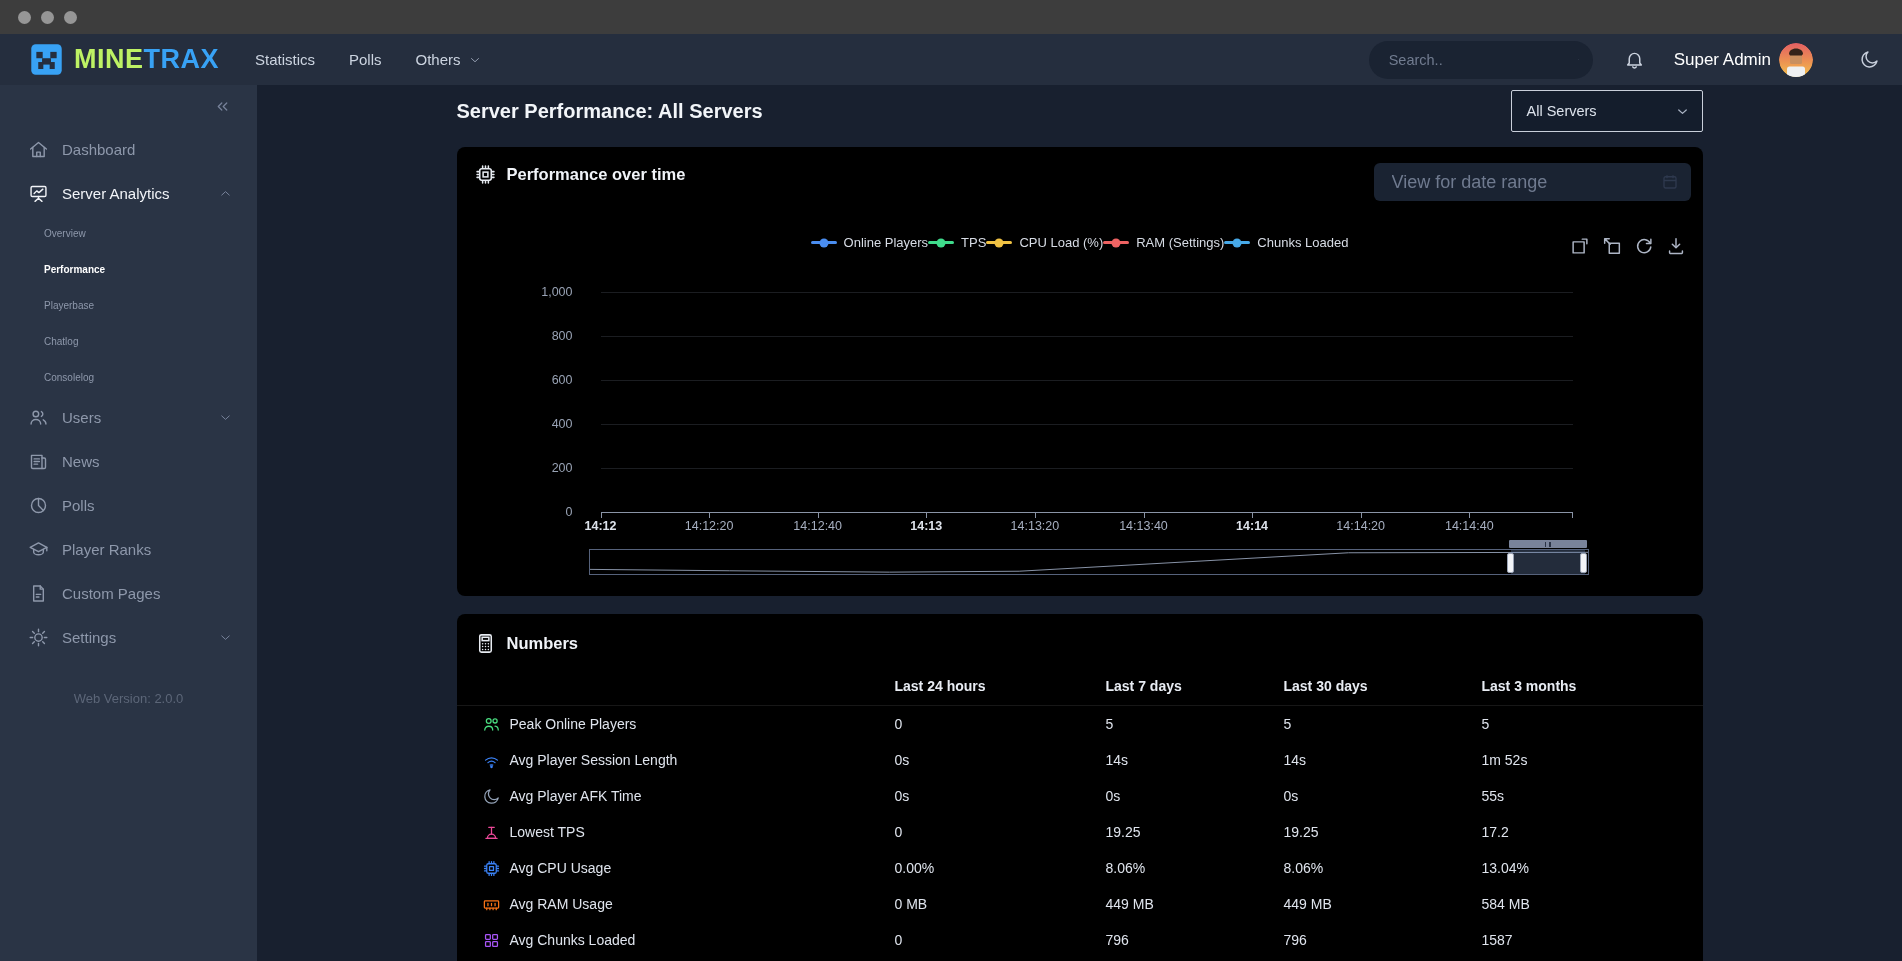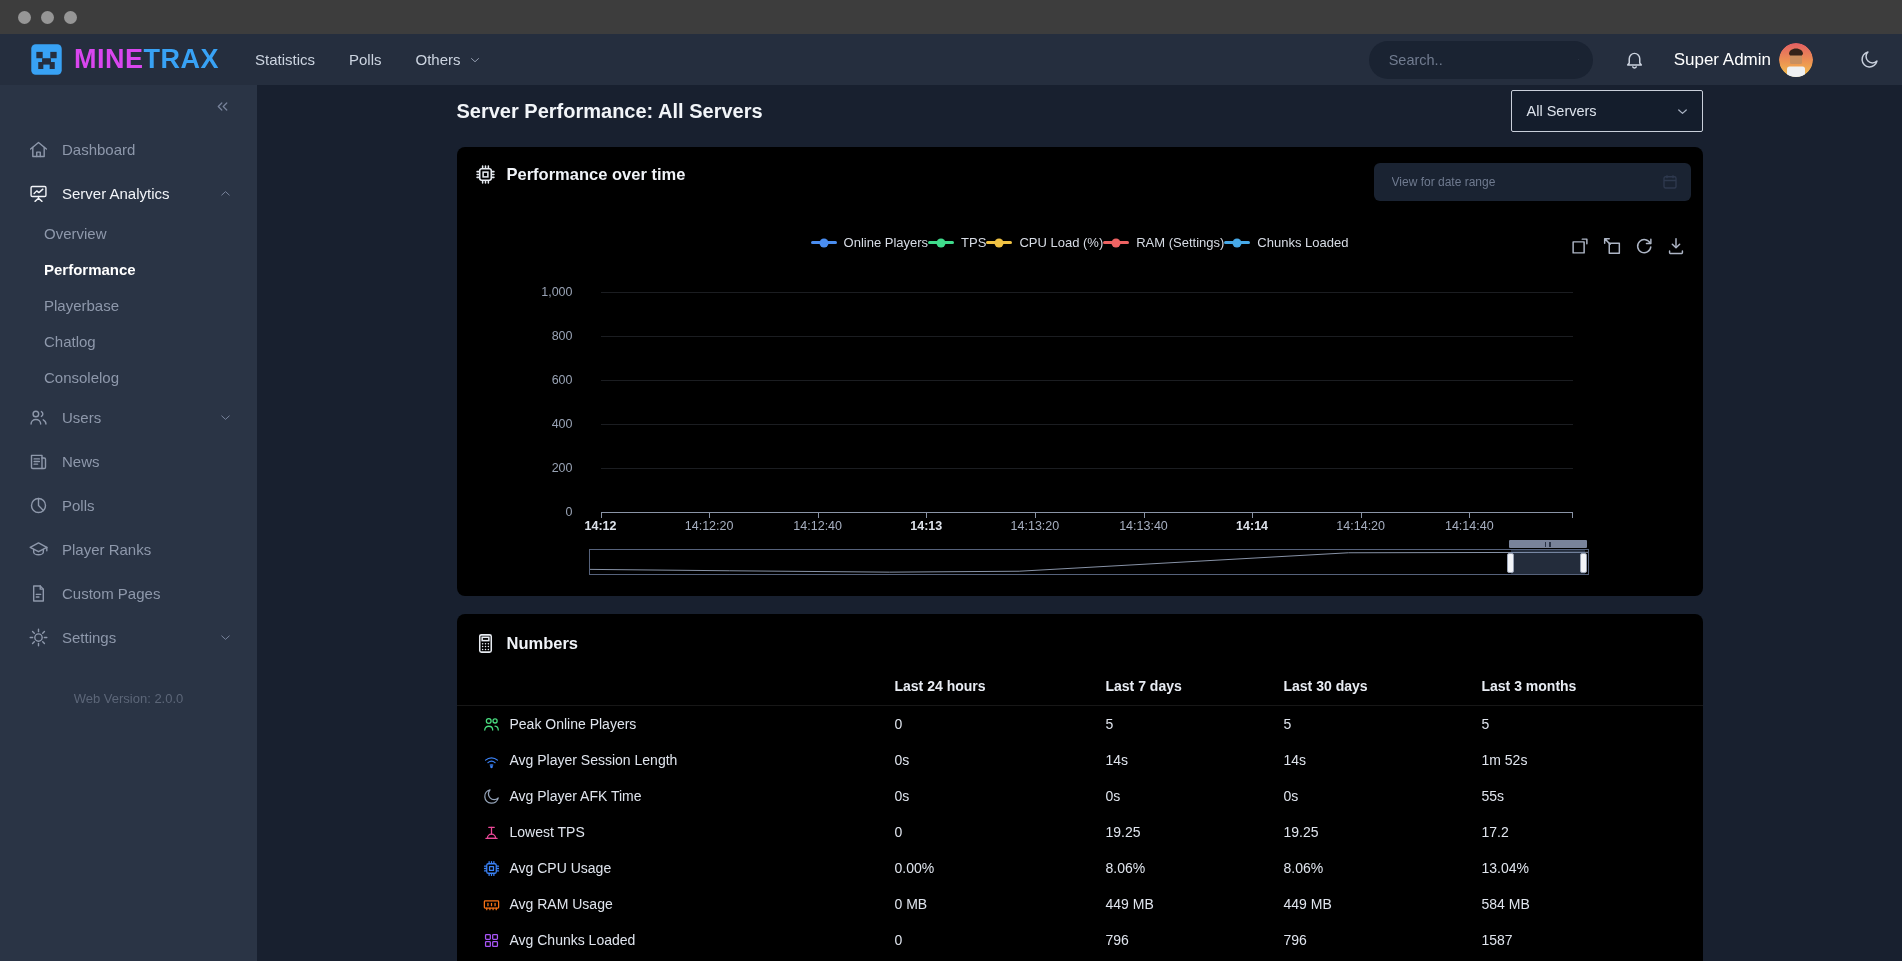--- a/index.html
+++ b/index.html
@@ -10,21 +10,21 @@
 
   
   .titlebar{position:absolute;top:0;left:0;right:0;height:34px;background:#3d3d3d;display:flex;align-items:center;padding-left:18px;gap:10px;}
   .tdot{width:13px;height:13px;border-radius:50%;background:#969696;}
 
   
   .navbar{position:absolute;top:34px;left:0;right:0;height:51px;background:#252e3e;display:flex;align-items:center;padding:0 22px 0 30px;box-sizing:border-box;z-index:5;}
   .logo{display:flex;align-items:center;gap:11px;margin-right:36px;cursor:pointer;}
   .logo-mark{width:33px;height:33px;}
   .logo-text{font-size:27px;font-weight:bold;letter-spacing:.5px;line-height:1;}
-  .logo-text .lt1{color:#d946ef;}
+  .logo-text .lt1{color:#bef264;}
   .logo-text .lt2{color:#38a2f5;}
   .nav-links{display:flex;align-items:flex-start;gap:34px;}
   .nav-link{display:flex;align-items:center;gap:7px;color:#ccd4e0;font-size:15px;cursor:pointer;}
   .nav-link .chev{width:14px;height:14px;color:#9aa4b6;}
   .nav-right{margin-left:auto;display:flex;align-items:center;}
   .searchbox{width:224px;height:38px;background:#1a2332;border-radius:19px;display:flex;align-items:center;padding:0 14px 0 18px;box-sizing:border-box;}
   .searchbox input{flex:1;background:transparent;border:none;outline:none;color:#cfd6e2;font-size:14.5px;font-family:"Liberation Sans",sans-serif;}
   .searchbox input::placeholder{color:#717c90;}
   .search-ic{width:17px;height:17px;color:#8a94a8;}
   .bell{width:21px;height:21px;color:#ccd3df;margin-left:31px;cursor:pointer;}
@@ -33,42 +33,42 @@
   .moonbtn{width:21px;height:21px;color:#c7cedb;margin-left:46px;cursor:pointer;}
 
   
   .sidebar{position:absolute;top:85px;left:0;bottom:0;width:257px;background:#2a3445;box-sizing:border-box;}
   .collapse{height:42px;display:flex;align-items:center;justify-content:flex-end;padding-right:26px;}
   .collapse .icon{width:17px;height:17px;color:#77829a;cursor:pointer;}
   .side-item{height:44px;display:flex;align-items:center;padding:0 24px 0 28px;color:#8e98ab;font-size:15px;cursor:pointer;}
   .side-item .s-ic{width:21px;height:21px;margin-right:13px;flex:none;}
   .side-item .s-chev{width:15px;height:15px;margin-left:auto;color:#77829a;}
   .side-item.active{color:#f2f4f8;}
-  .side-sub{height:36px;display:flex;align-items:center;padding-left:44px;color:#8e98ab;font-size:15px;cursor:pointer;}
+  .side-sub{height:36px;display:flex;align-items:center;padding-left:44px;color:#8e98ab;font-size:10px;cursor:pointer;}
   .side-sub.active{color:#ffffff;font-weight:bold;}
   .version{margin-top:32px;text-align:center;color:#5c6678;font-size:13px;}
 
   
   .main{position:absolute;top:85px;left:257px;right:0;bottom:0;background:#18202f;overflow:hidden;}
   .content{width:1246px;margin:0 auto;position:relative;}
   .page-head{display:flex;align-items:center;justify-content:space-between;margin-top:4px;height:44px;}
   .page-title{font-size:20px;font-weight:bold;color:#f2f5f9;}
   .server-select{width:192px;height:42px;border:1px solid #c9cfda;background:#141d2c;display:flex;align-items:center;padding:0 12px 0 15px;box-sizing:border-box;border-radius:2px;cursor:pointer;}
   .server-select .val{font-size:14.5px;color:#dde3ec;flex:1;}
   .server-select .chev{width:15px;height:15px;color:#aab3c4;}
 
   .card{background:#000000;border-radius:8px;position:relative;}
   .card-title{display:flex;align-items:center;gap:10px;font-size:16.5px;font-weight:bold;color:#f0f3f8;}
   .card-title .c-ic{width:23px;height:23px;color:#e8ecf2;}
 
   
   .perf-card{height:449px;margin-top:14px;}
   .perf-head{position:absolute;top:16px;left:17px;right:12px;display:flex;align-items:flex-start;justify-content:space-between;}
   .daterange{width:317px;height:38px;background:#1a2332;border-radius:6px;display:flex;align-items:center;padding:0 12px 0 16px;box-sizing:border-box;}
-  .daterange input{flex:1;background:transparent;border:none;outline:none;color:#cfd6e2;font-size:12px;font-family:"Liberation Sans",sans-serif;}
+  .daterange input{flex:1;background:transparent;border:none;outline:none;color:#cfd6e2;font-size:18px;font-family:"Liberation Sans",sans-serif;}
   .daterange input::placeholder{color:#6f7a8f;}
   .cal-ic{width:18px;height:18px;color:#2e394e;}
 
   .legend{position:absolute;top:88px;left:0;right:0;display:flex;justify-content:center;}
   .legend-item{display:flex;align-items:center;gap:7px;font-size:13px;color:#d7dce5;cursor:pointer;}
   .lmark{position:relative;width:26px;height:9px;}
   .lmark .ml{position:absolute;left:0;right:0;top:3px;height:3px;border-radius:2px;}
   .lmark .md{position:absolute;left:50%;top:50%;width:9px;height:9px;border-radius:50%;transform:translate(-50%,-50%);}
 
   .chart-toolbar{position:absolute;top:88px;right:16px;display:flex;gap:10px;}

